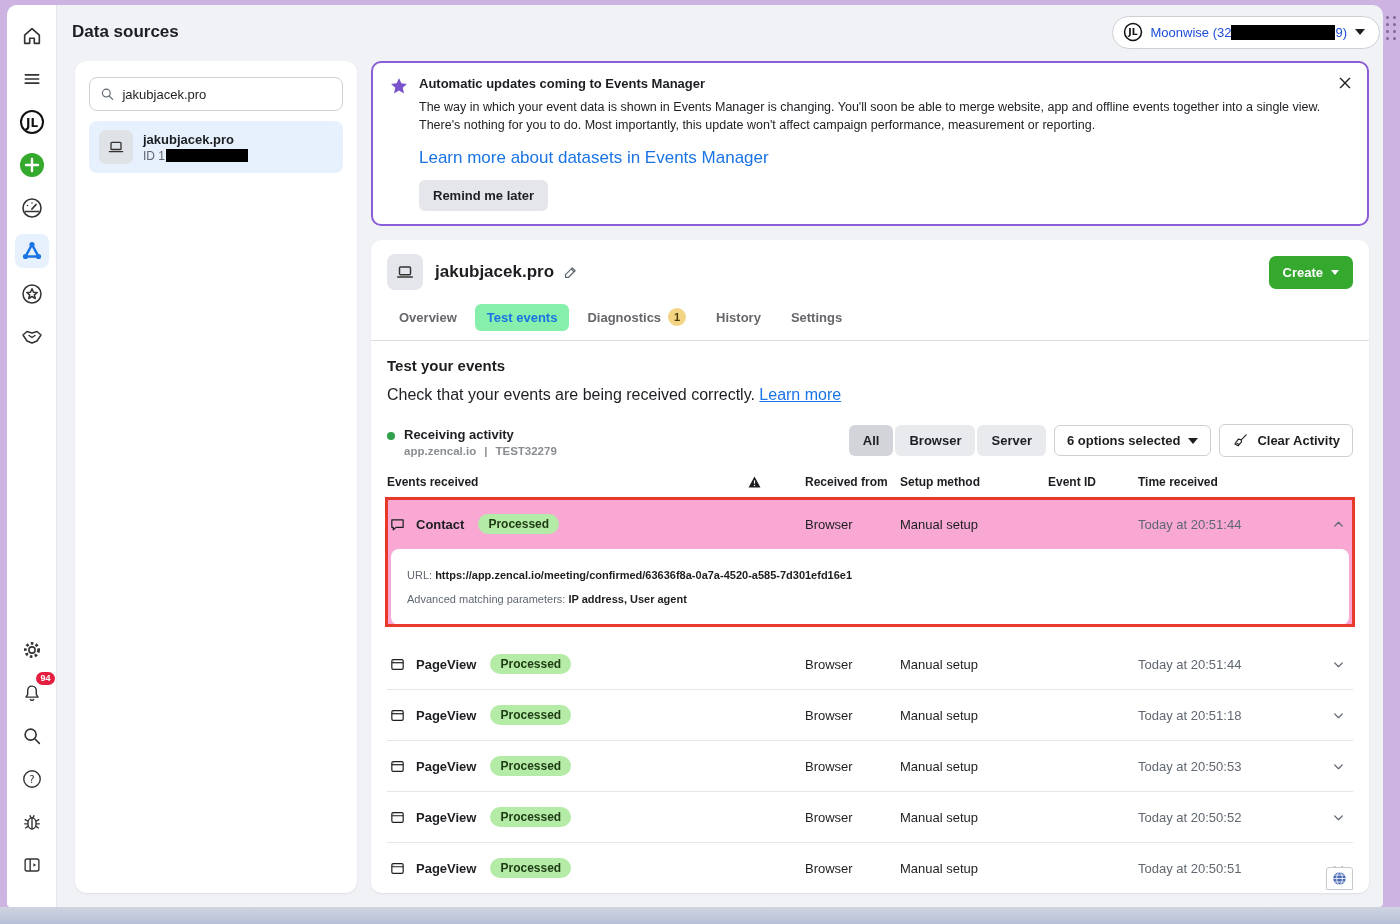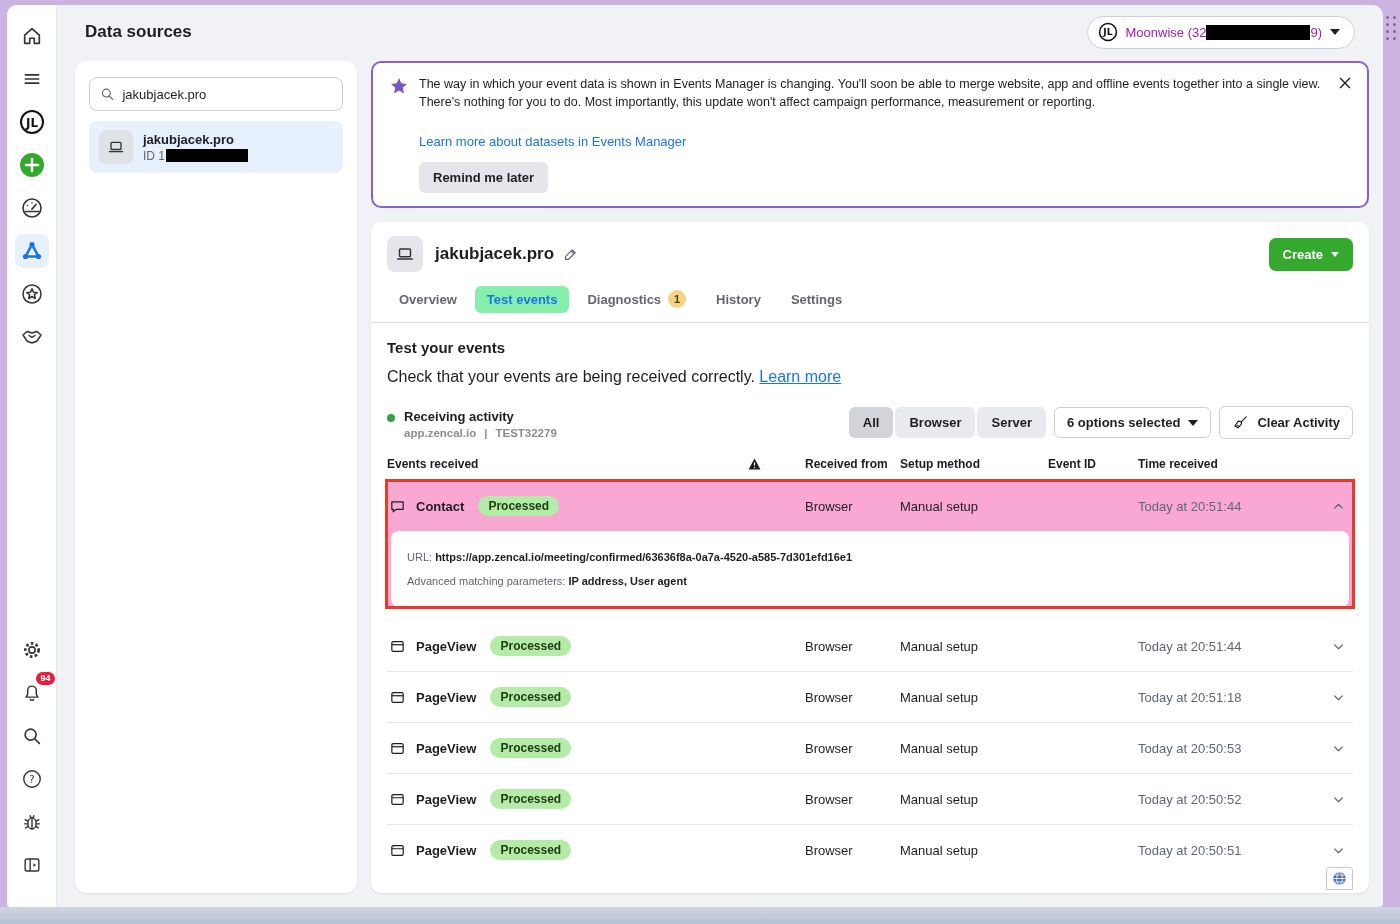--- a/index.html
+++ b/index.html
@@ -18,25 +18,25 @@
     flex-direction:column; align-items:center; padding:14px 0 16px; flex-shrink:0; }
   .rail .ric { width:34px; height:34px; display:flex; align-items:center; justify-content:center;
     border-radius:8px; margin-bottom:9px; position:relative; cursor:pointer; }
   .rail .ric.sel { background:#e7f1fd; }
   .rail .spacer { flex:1; }
   .nbadge { position:absolute; top:-4px; right:-6px; background:#e41e3f; color:#fff; font-size:9px;
     font-weight:bold; padding:1px 4px; border-radius:7px; line-height:11px; }
 
   
   .main { flex:1; display:flex; flex-direction:column; position:relative; min-width:0; }
-  .topbar { height:54px; display:flex; align-items:center; padding:0 28px; flex-shrink:0; }
+  .topbar { height:54px; display:flex; align-items:center; padding:0 3px; flex-shrink:0;margin-left:12px; }
   .page-title { font-size:17px; font-weight:bold; color:#1c1e21; }
   .account-pill { margin-left:auto; display:flex; align-items:center; gap:8px; background:#fff;
     border:1px solid #ccd0d5; border-radius:17px; height:33px; padding:0 14px 0 10px; cursor:pointer; }
-  .account-pill .acc-text { font-size:13px; color:#a21caf; display:flex; align-items:center; }
+  .account-pill .acc-text { font-size:13px; color:#1d4ed8; display:flex; align-items:center; }
   .redact { display:inline-block; background:#000; height:15px; width:104px; vertical-align:middle; }
   .redact.small { height:13px; width:82px; }
   .caret { width:0; height:0; border-left:5px solid transparent; border-right:5px solid transparent;
     border-top:6px solid #1c1e21; display:inline-block; }
 
   .content { flex:1; display:flex; gap:14px; padding:2px 14px 14px 18px; min-height:0; }
 
   
   .left-panel { width:282px; background:#fff; border-radius:12px; padding:16px 14px;
     box-shadow:0 1px 2px rgba(0,0,0,.08); flex-shrink:0; }
@@ -53,21 +53,21 @@
 
   
   .right-col { flex:1; display:flex; flex-direction:column; gap:14px; min-width:0; }
 
   .banner { background:#fff; border:2px solid #8a5ed6; border-radius:10px; padding:13px 16px;
     position:relative; flex-shrink:0; }
   .banner-row { display:flex; gap:10px; }
   .banner-body { flex:1; padding-right:30px; }
   .banner-title { font-size:13px; font-weight:bold; color:#1c1e21; margin-bottom:8px; }
   .banner-text { font-size:12.5px; color:#1c1e21; line-height:1.4; max-width:960px; }
-  .banner-link { display:inline-block; margin-top:23px; color:#1b74e4; font-size:13px; text-decoration:none; cursor:pointer; }
+  .banner-link { display:inline-block; margin-top:14px; color:#1b74e4; font-size:17px; text-decoration:none; cursor:pointer; }
   .banner-btn { margin-top:12px; background:#e4e6eb; border:none; border-radius:6px; padding:8px 14px;
     font-size:13px; font-weight:600; color:#1c1e21; cursor:pointer; font-family:"Liberation Sans",sans-serif; }
   .banner-close { position:absolute; top:12px; right:14px; cursor:pointer; }
 
   .main-card { background:#fff; border-radius:10px; flex:1; box-shadow:0 1px 2px rgba(0,0,0,.08);
     display:flex; flex-direction:column; min-height:0; overflow:hidden; }
   .pixel-header { display:flex; align-items:center; padding:14px 16px 10px; }
   .pixel-avatar { width:36px; height:36px; background:#e4e6eb; border-radius:8px; display:flex;
     align-items:center; justify-content:center; }
   .pixel-name { font-size:17px; font-weight:bold; color:#1c1e21; margin:0 8px 0 12px; }
@@ -286,20 +286,21 @@
         </div>
 
         <div class="right-col">
 
           <div class="banner">
             <div class="banner-row">
               <svg width="20" height="20" viewBox="0 0 24 24">
                   <path d="M12 2.5 L14.8 8.8 L21.5 9.5 L16.5 14 L18 21 L12 17.3 L6 21 L7.5 14 L2.5 9.5 L9.2 8.8 Z" fill="#7a52cc"></path>
                 </svg>
               <div class="banner-body">
+                <div class="banner-title">Automatic updates coming to Events Manager</div>
                 <div class="banner-text">The way in which your event data is shown in Events Manager is changing. You'll soon be able to merge website, app and offline events together into a single view. There's nothing for you to do. Most importantly, this update won't affect campaign performance, measurement or reporting.</div>
                 <a class="banner-link">Learn more about datasets in Events Manager</a><br>
                 <button class="banner-btn">Remind me later</button>
               </div>
             </div>
             <div class="banner-close">
               <svg width="16" height="16" viewBox="0 0 24 24" stroke="#1c1e21" stroke-width="2" stroke-linecap="round">
                   <path d="M5 5 L19 19 M19 5 L5 19"></path>
                 </svg>
             </div>

